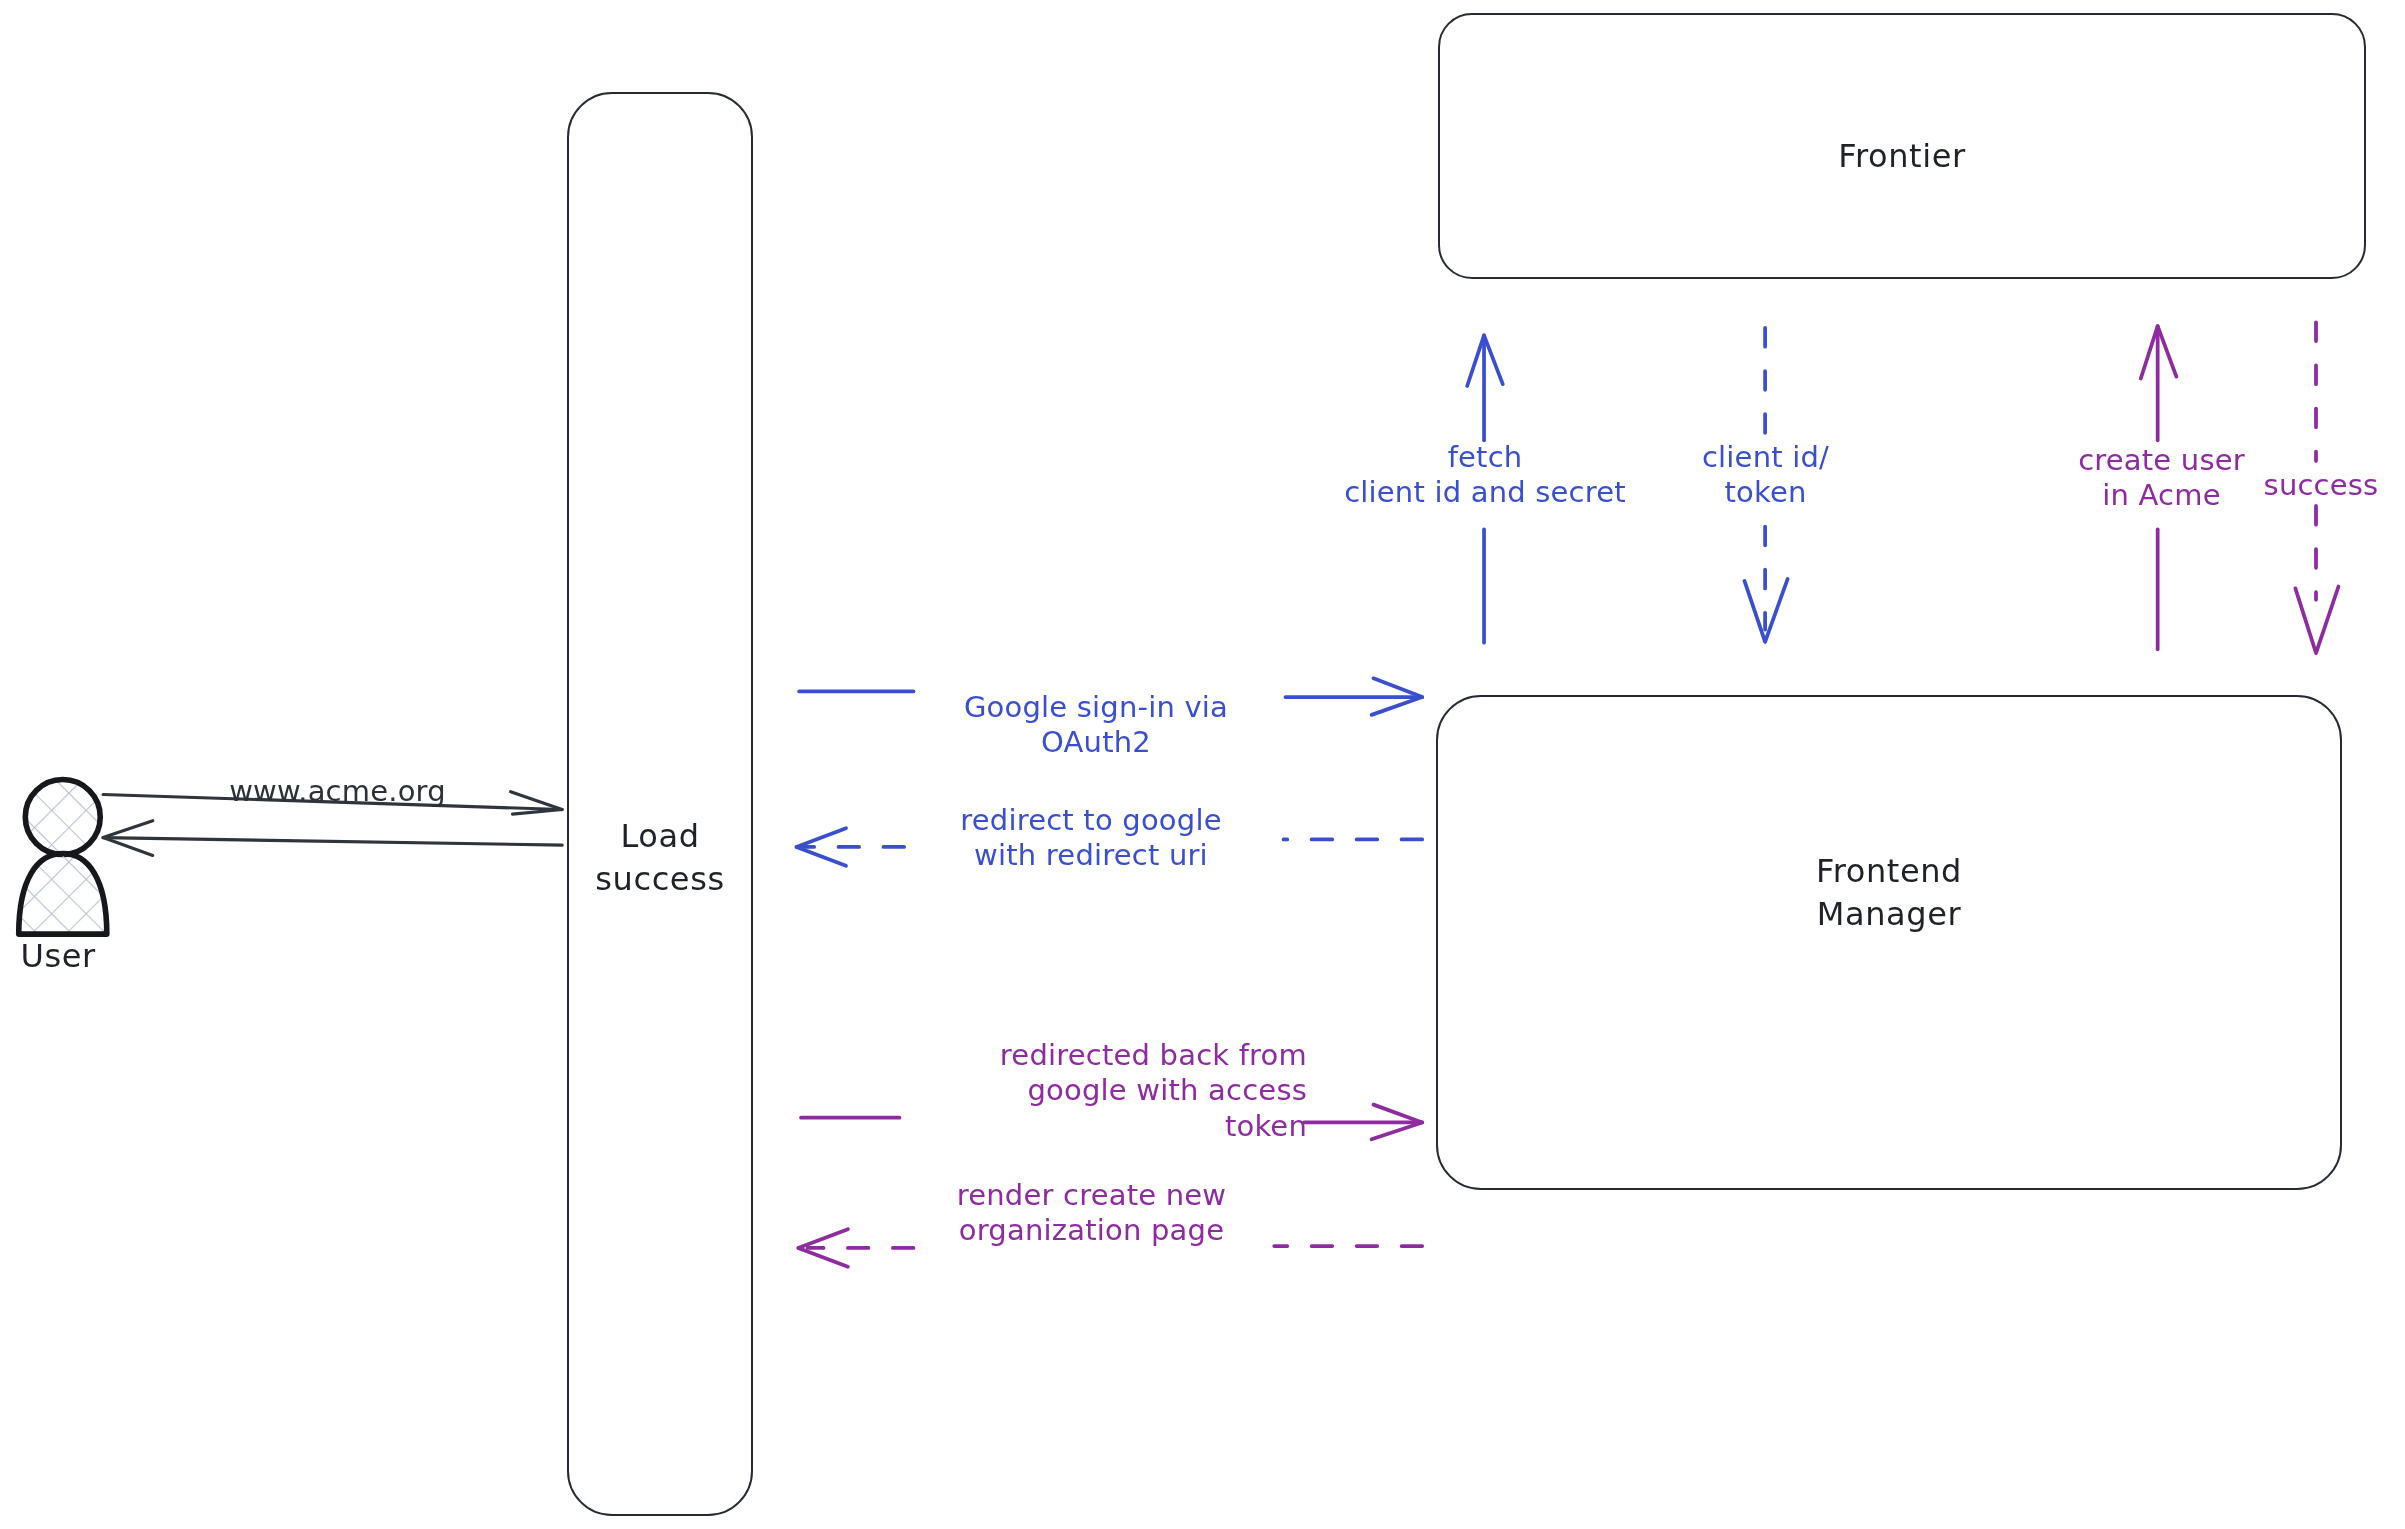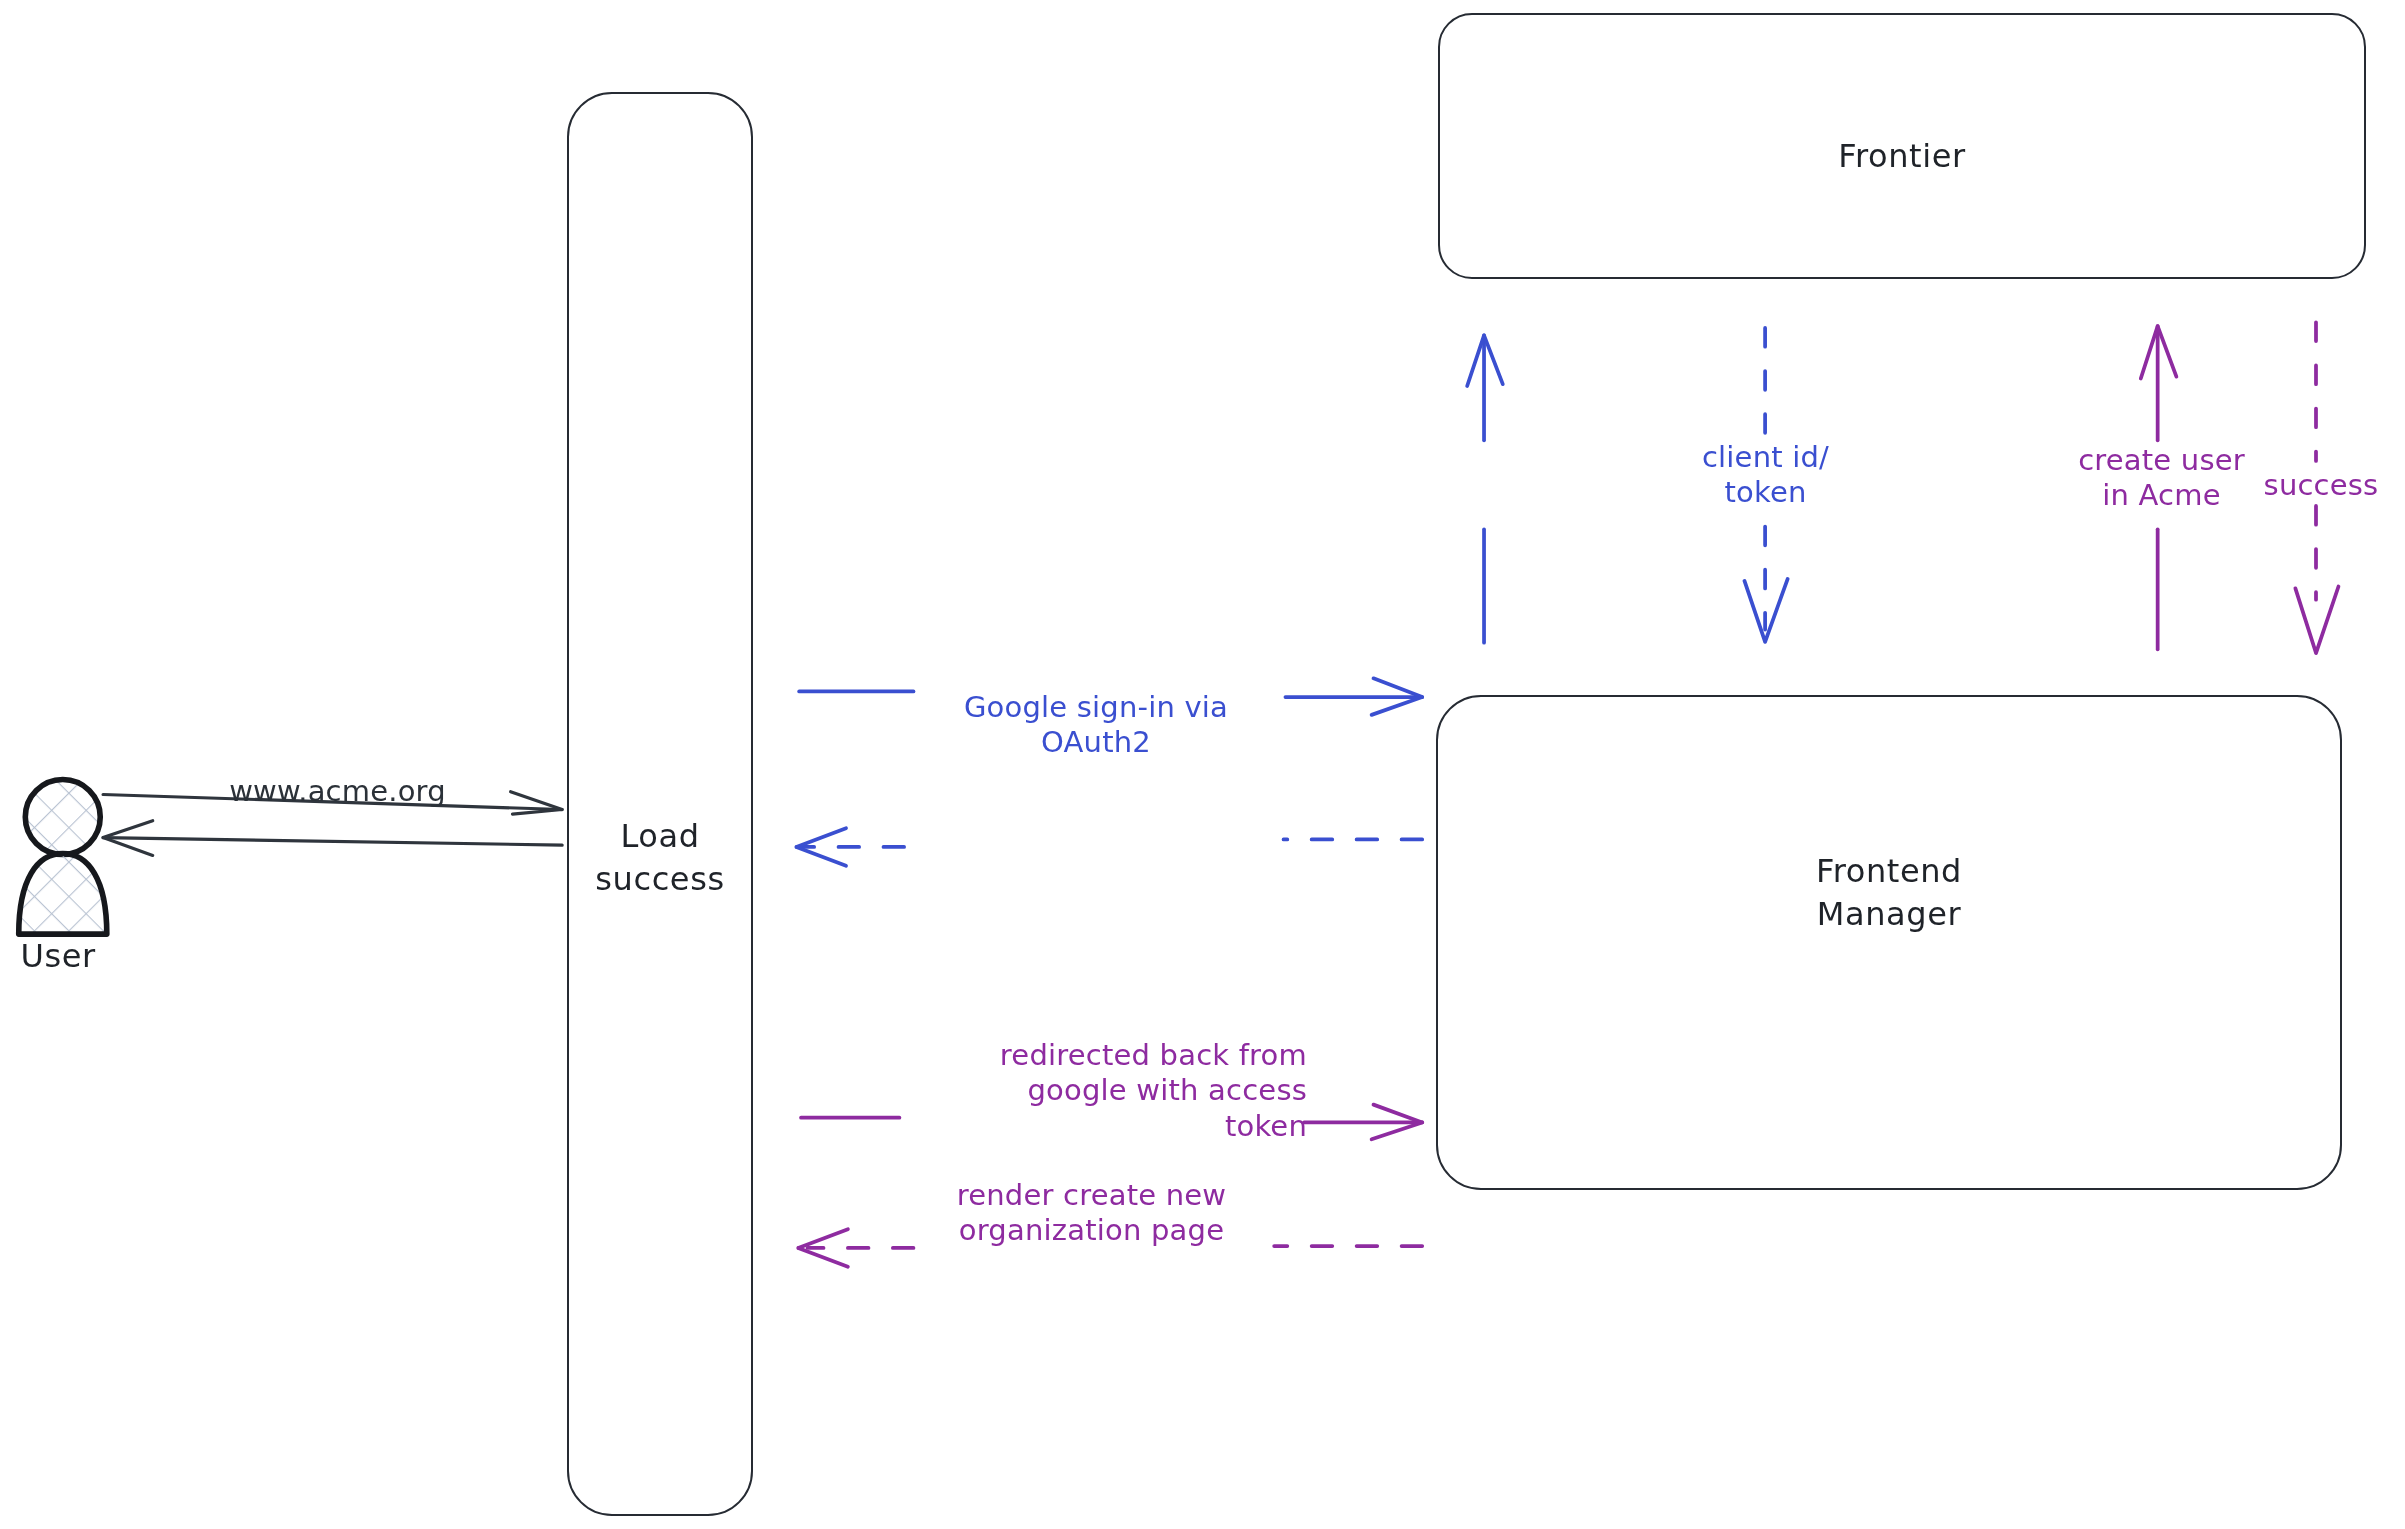--- a/index.html
+++ b/index.html
@@ -159,28 +159,32 @@
     </g>
   </svg>
 
   <div class="actor-caption" style="left:20.6px; top:937px;">User</div>
 
   <div class="edge-label lbl-dark" style="left:178px; top:774px; width:319px;">www.acme.org</div>
 
   <div class="edge-label lbl-blue" style="left:899px; top:690px; width:394px;">Google sign-in via
 OAuth2</div>
 
+  <div class="edge-label lbl-blue" style="left:899px; top:803px; width:384px;">redirect to google
+with redirect uri</div>
 
   <div class="edge-label lbl-purple" style="left:876px; top:1038px; width:431px;text-align:right;">redirected back from
 google with access
 token</div>
 
   <div class="edge-label lbl-purple" style="left:890px; top:1178px; width:403px;">render create new
 organization page</div>
 
+  <div class="edge-label lbl-blue" style="left:1293px; top:440px; width:384px;">fetch
+client id and secret</div>
 
   <div class="edge-label lbl-blue" style="left:1658px; top:440px; width:215px;">client id/
 token</div>
 
   <div class="edge-label lbl-purple" style="left:2028px; top:443px; width:267px;">create user
 in Acme</div>
 
   <div class="edge-label lbl-purple" style="left:2239px; top:468px; width:164px;">success</div>
 
 </div>

